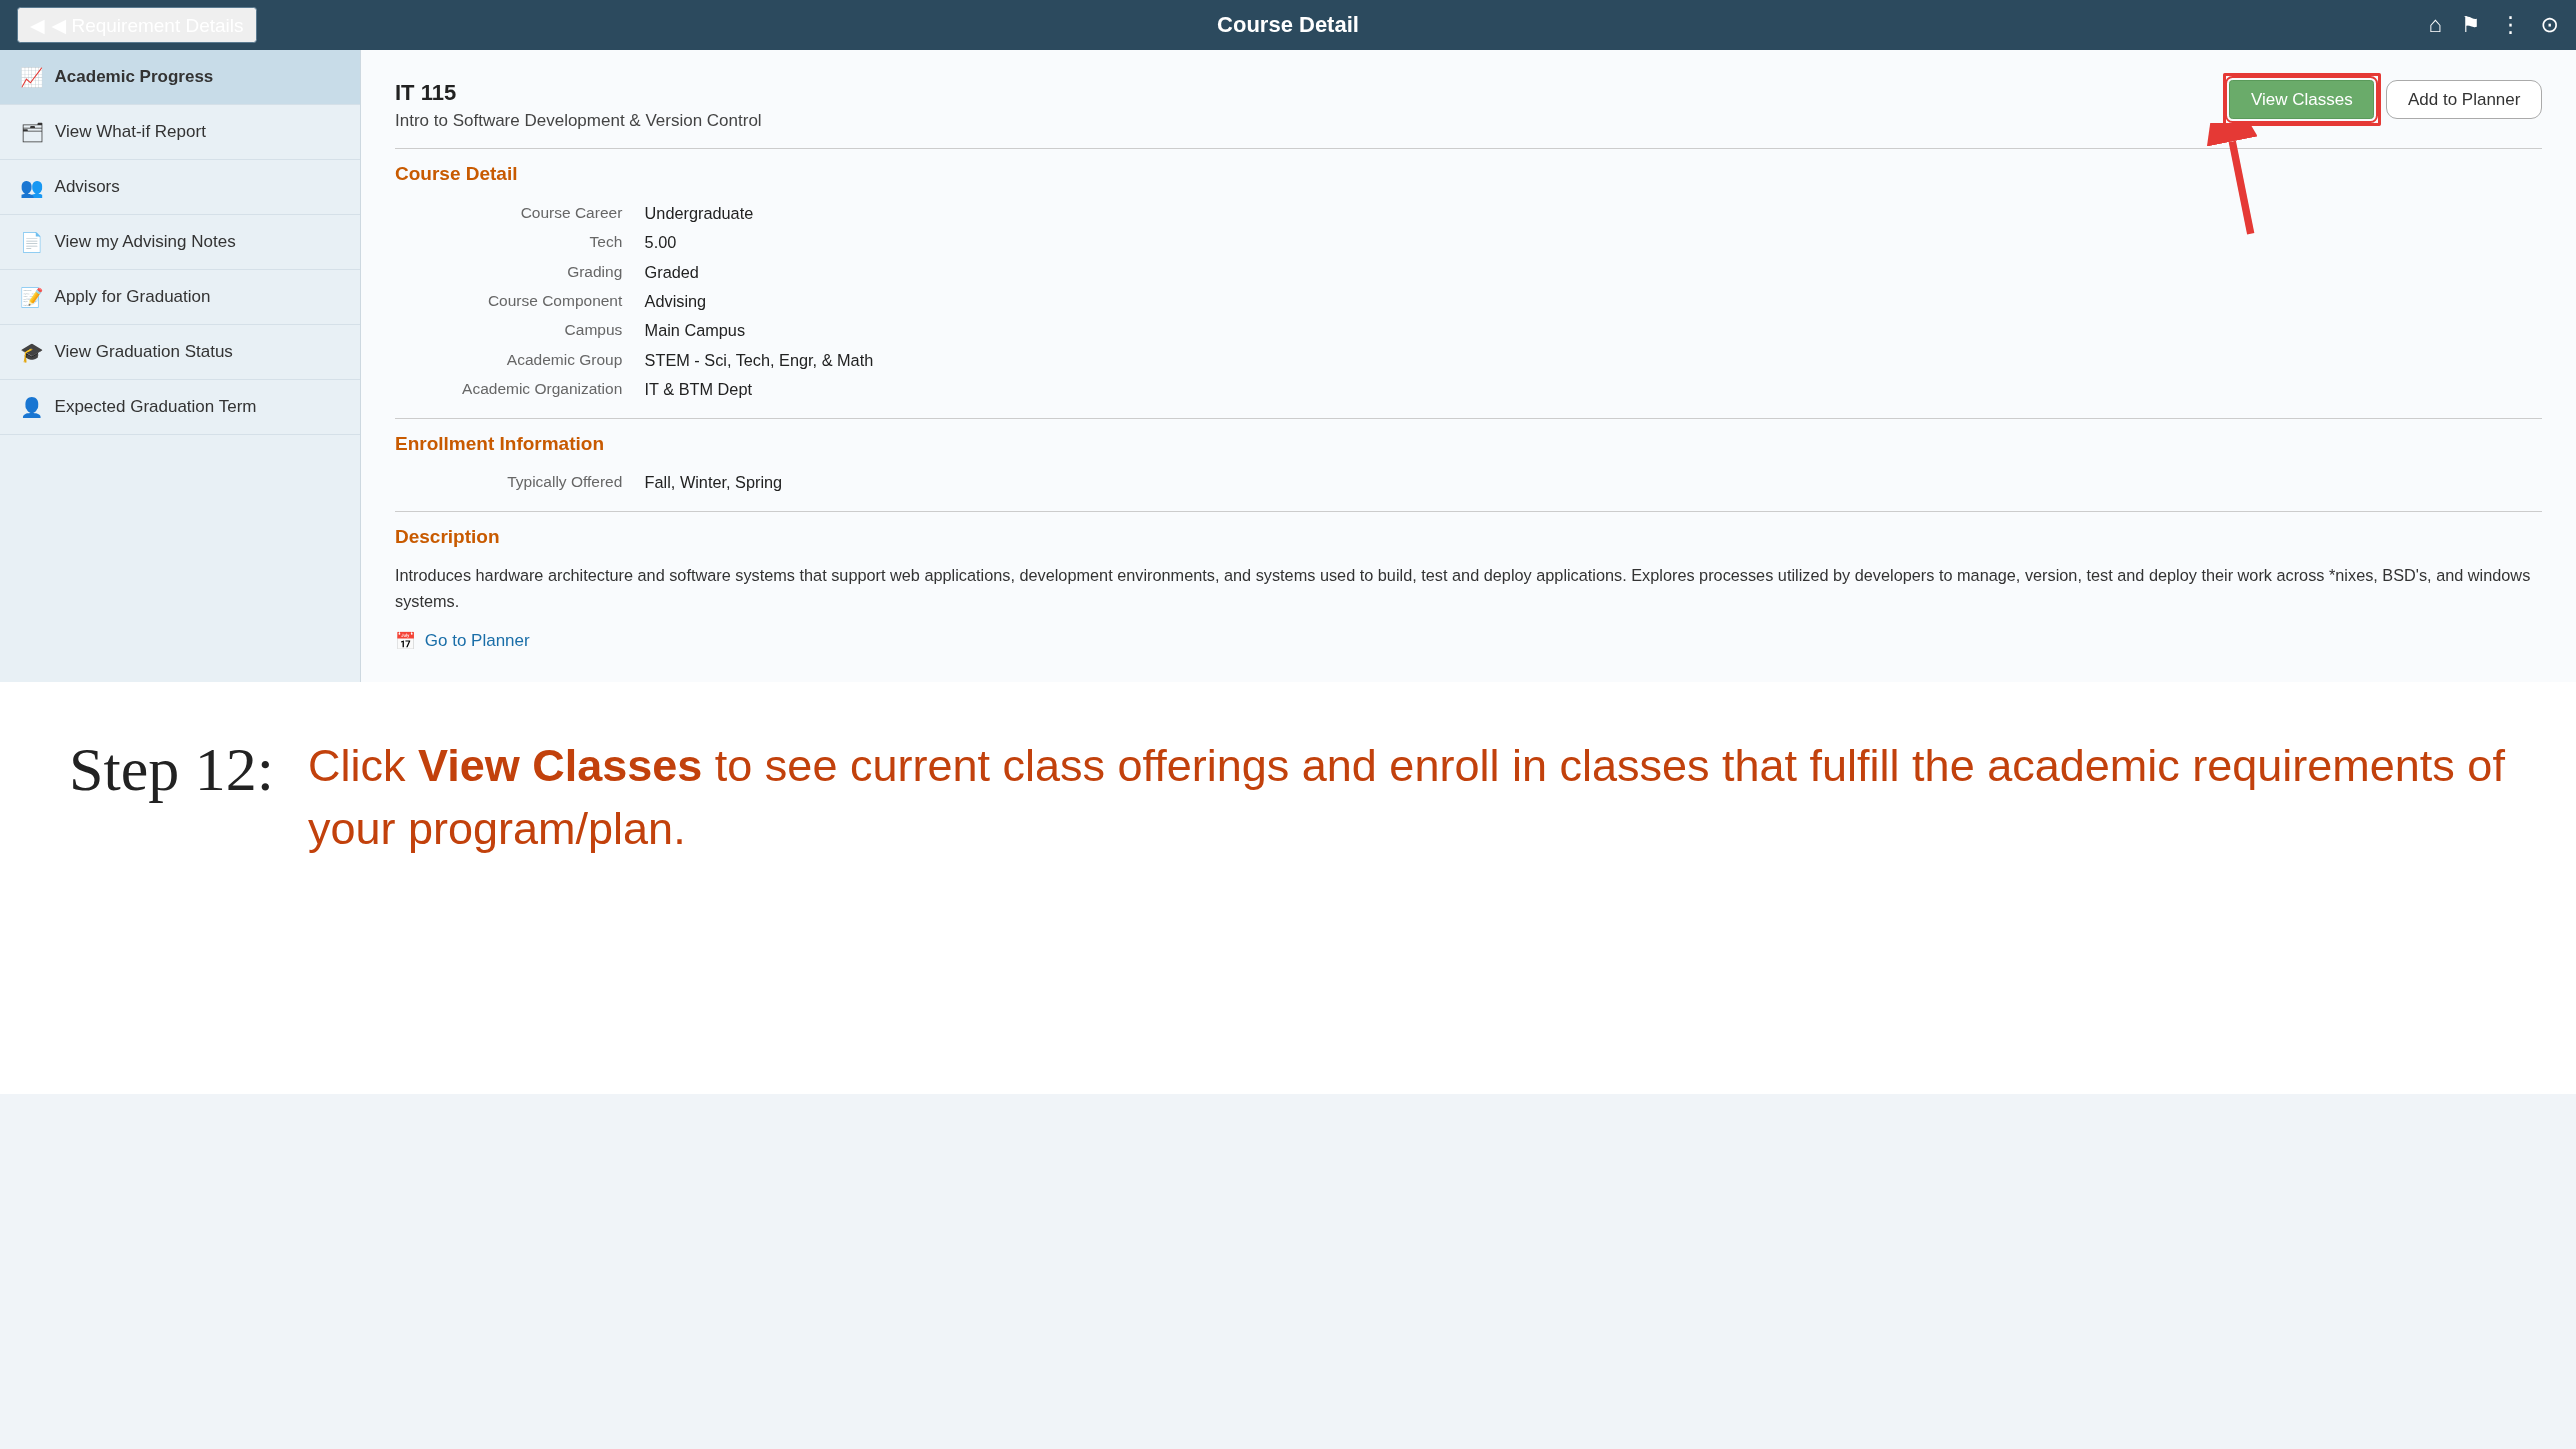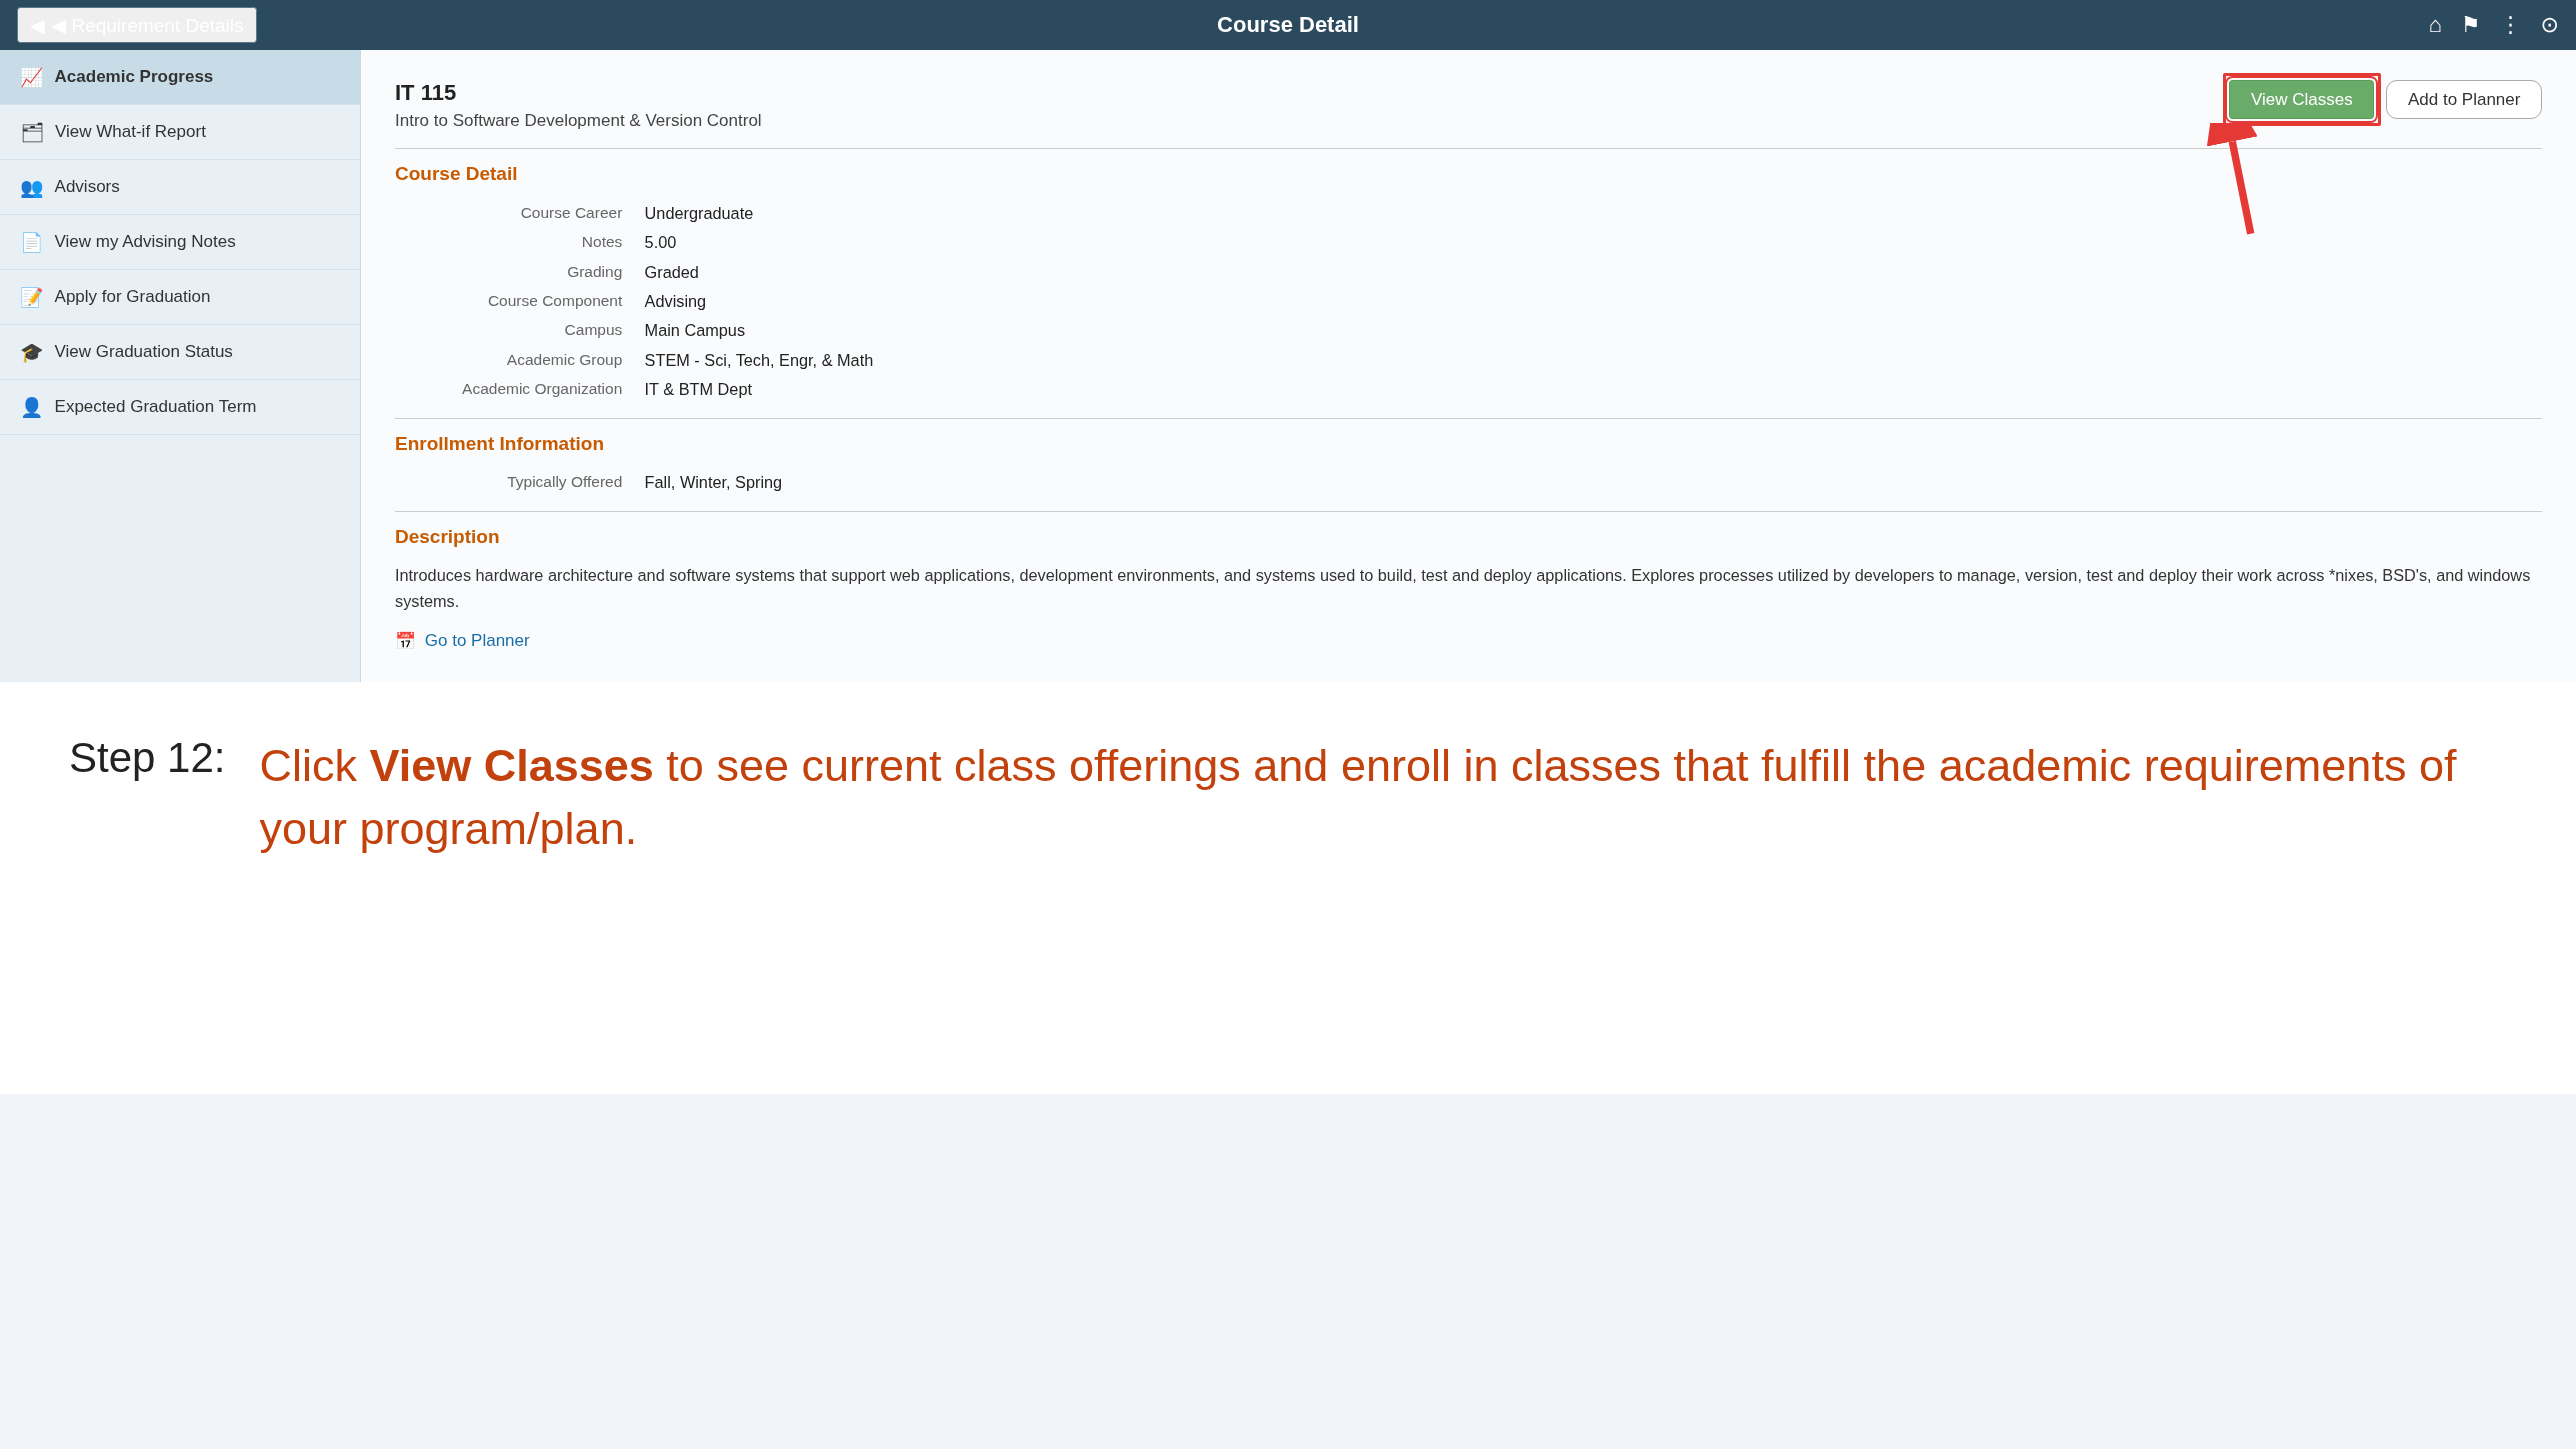--- a/index.html
+++ b/index.html
@@ -194,25 +194,26 @@
     
     .instruction-area {
       background: #fff;
       padding: 52px 69px;
       display: flex;
       align-items: flex-start;
       gap: 34px;
       min-height: 412px;
     }
     .step-label {
-      font-size: 42px;
+      font-size: 62px;
       color: #222;
       font-weight: 300;
       white-space: nowrap;
       flex-shrink: 0;
+      font-family: Liberation Serif, serif;
     }
     .instruction-text {
       font-size: 45px;
       color: #c2410c;
       line-height: 1.4;
       font-weight: 300;
     }
     .instruction-text strong {
       font-weight: bold;
     }
@@ -309,21 +310,21 @@
 
     
     <div class="section-title">Course Detail</div>
     <table class="detail-table">
       <tbody id="detail-rows">
           <tr>
             <td>Course Career</td>
             <td>Undergraduate</td>
           </tr>
           <tr>
-            <td>Notes</td>
+            <td>Tech</td>
             <td>5.00</td>
           </tr>
           <tr>
             <td>Grading</td>
             <td>Graded</td>
           </tr>
           <tr>
             <td>Course Component</td>
             <td>Advising</td>
           </tr>

